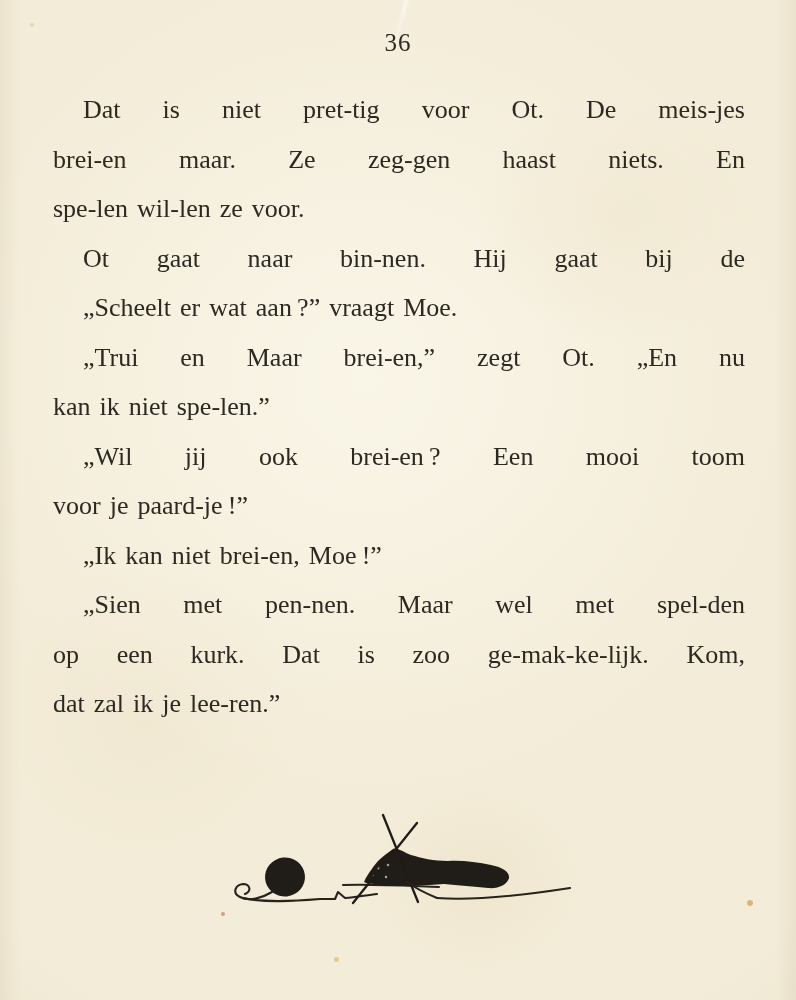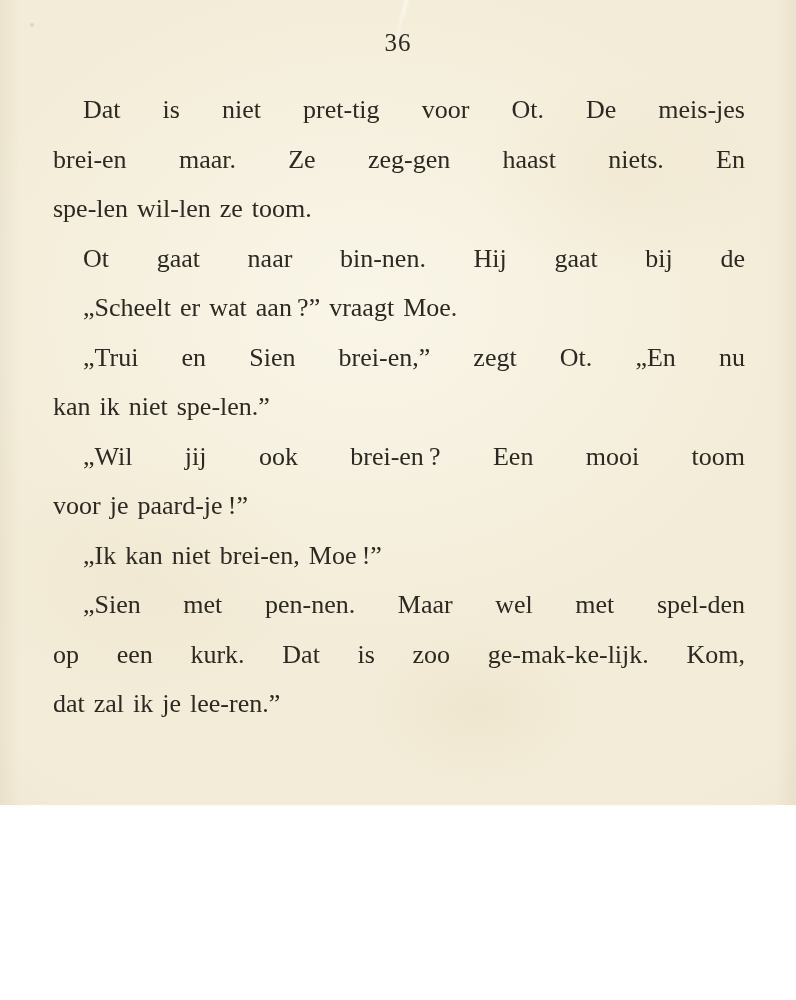--- a/index.html
+++ b/index.html
@@ -3,21 +3,21 @@
 <meta charset="utf-8">
 <title>Book page</title>
 <style>
   html, body { margin: 0; padding: 0; }
   body {
     width: 796px; height: 1000px;
     font-family: "Liberation Serif", "DejaVu Serif", serif;
   }
   .page {
     position: relative;
-    width: 796px; height: 805px;
+    width: 796px; height: 1000px;
     overflow: hidden;
     background:
       radial-gradient(90% 70% at 46% 38%, rgba(255,253,244,0.55) 0%, rgba(255,253,244,0.0) 60%),
       radial-gradient(140% 110% at 50% 45%, rgba(0,0,0,0) 55%, rgba(120,96,50,0.10) 88%, rgba(110,88,46,0.18) 100%),
       linear-gradient(90deg, #ebe3cd 0%, #f3ecd8 2.5%, #f3ecd8 97.5%, #eae2cc 100%),
       #f3ecd8;
     color: #2c2922;
   }
   
   .mottle { position: absolute; inset: 0; pointer-events: none;
@@ -67,24 +67,24 @@
   <div class="speck s1"></div>
   <div class="speck s2"></div>
   <div class="speck s3"></div>
   <div class="speck s4"></div>
 
   <div class="page-number">36</div>
 
   <div class="text-block">
     <div class="line in j">Dat is niet pret-tig voor Ot. De meis-jes</div>
     <div class="line j">brei-en maar. Ze zeg-gen haast niets. En</div>
-    <div class="line">spe-len wil-len ze toom.</div>
+    <div class="line">spe-len wil-len ze voor.</div>
     <div class="line in j">Ot gaat naar bin-nen. Hij gaat bij de</div>
     <div class="line in">„Scheelt er wat aan ?” vraagt Moe.</div>
-    <div class="line in j">„Trui en Sien brei-en,” zegt Ot. „En nu</div>
+    <div class="line in j">„Trui en Maar brei-en,” zegt Ot. „En nu</div>
     <div class="line">kan ik niet spe-len.”</div>
     <div class="line in j">„Wil jij ook brei-en ? Een mooi toom</div>
     <div class="line">voor je paard-je !”</div>
     <div class="line in">„Ik kan niet brei-en, Moe !”</div>
     <div class="line in j">„Sien met pen-nen. Maar wel met spel-den</div>
     <div class="line j">op een kurk. Dat is zoo ge-mak-ke-lijk. Kom,</div>
     <div class="line">dat zal ik je lee-ren.”</div>
   </div>
 
   <svg class="vignette" width="355" height="115" viewBox="0 0 355 115" fill="none" stroke-linecap="round" stroke-linejoin="round">

